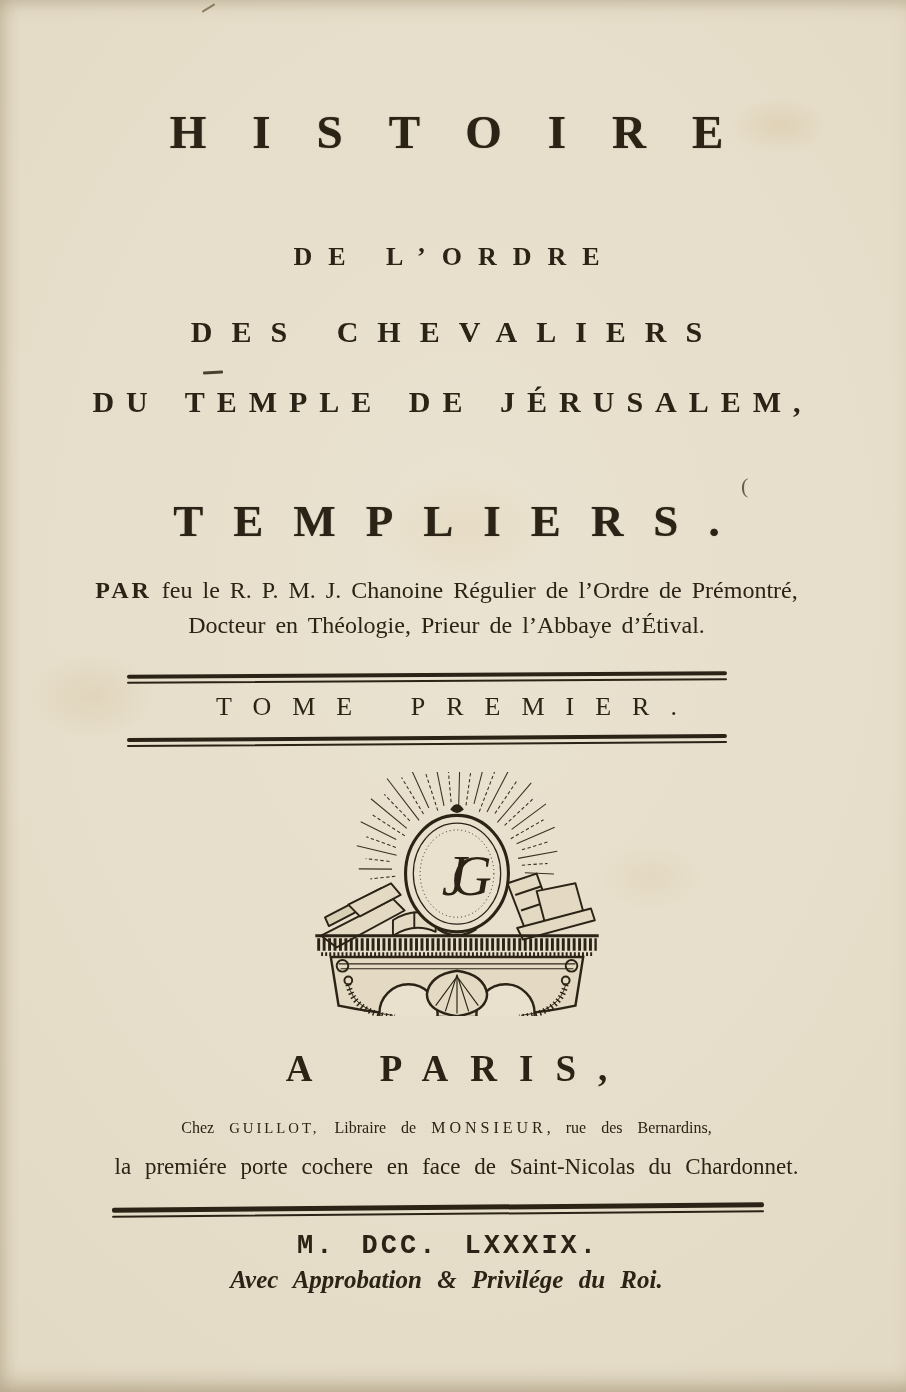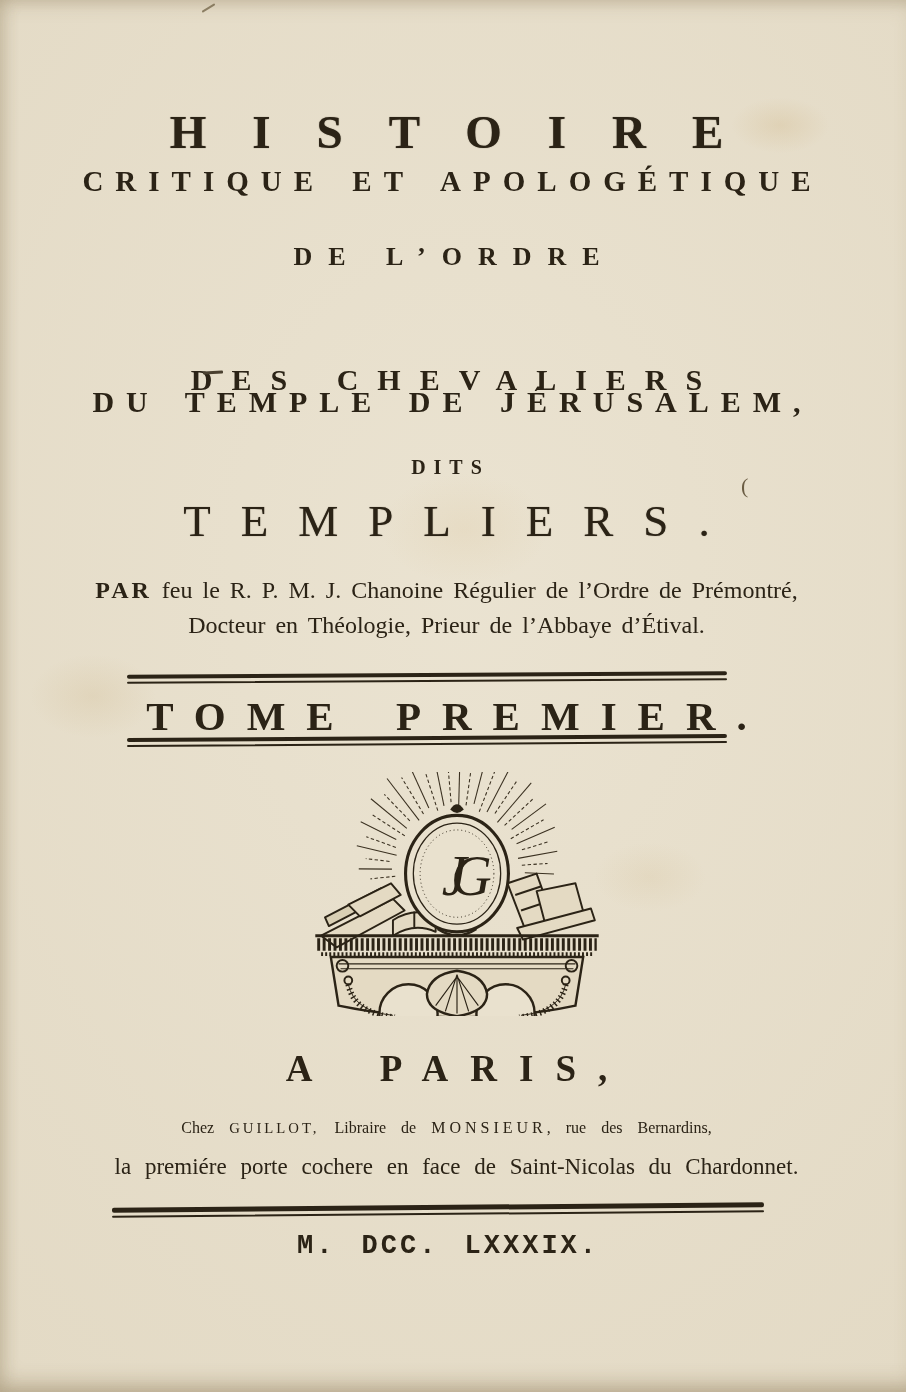--- a/index.html
+++ b/index.html
@@ -20,29 +20,29 @@
     box-shadow: inset -12px 0 22px rgba(115,95,55,.28),
                 inset 0 -10px 20px rgba(115,95,55,.18),
                 inset 6px 0 14px rgba(115,95,55,.12);
     padding-left: 23px;
   }
   .cline{position:absolute;left:0;right:36px;text-align:center;white-space:nowrap;}
   .t-histoire{top:74px;font-size:47px;font-weight:bold;letter-spacing:46px;text-indent:46px;
     text-shadow:0 0 1px rgba(43,35,22,.65);}
   .t-critique{top:165px;font-size:29px;font-weight:bold;letter-spacing:12px;text-indent:12px;word-spacing:8px;}
   .t-ordre{top:242px;font-size:26px;font-weight:bold;letter-spacing:16px;text-indent:16px;word-spacing:2px;}
-  .t-chevaliers{top:315px;font-size:30px;font-weight:bold;letter-spacing:19px;text-indent:19px;word-spacing:4px;margin-top:48px;}
+  .t-chevaliers{top:315px;font-size:30px;font-weight:bold;letter-spacing:19px;text-indent:19px;word-spacing:4px;}
   .t-temple{top:385px;font-size:30px;font-weight:bold;letter-spacing:12px;text-indent:12px;word-spacing:6px;}
   .t-dits{top:456px;font-size:20px;font-weight:bold;letter-spacing:8px;text-indent:8px;}
-  .t-templiers{top:495px;font-size:45px;font-weight:normal;letter-spacing:30px;text-indent:30px;
+  .t-templiers{top:495px;font-size:45px;font-weight:bold;letter-spacing:30px;text-indent:30px;
     text-shadow:0 0 1px rgba(43,35,22,.6);}
   .t-byline1{top:577px;font-size:24px;word-spacing:4px;text-align:center;}
   .t-byline2{top:612px;font-size:24px;word-spacing:4px;}
   .par{letter-spacing:3px;font-weight:bold;}
-  .t-tome{top:692px;font-size:41px;font-weight:bold;letter-spacing:21px;text-indent:21px;word-spacing:10px;}
+  .t-tome{top:692px;font-size:26px;font-weight:normal;letter-spacing:21px;text-indent:21px;word-spacing:10px;}
   .t-paris{top:1047px;font-size:37px;font-weight:bold;letter-spacing:22px;text-indent:22px;word-spacing:16px;}
   .t-imprint1{top:1119px;font-size:16px;word-spacing:11px;}
   .t-imprint2{top:1154px;font-size:23px;word-spacing:8px;margin-left:20px;}
   .pub{letter-spacing:3px;font-size:.92em;}
   .mons{letter-spacing:4px;}
   .t-year{top:1231px;font-size:27px;font-weight:bold;letter-spacing:3px;text-indent:3px;word-spacing:7px;font-family:Liberation Mono, monospace;}
   .t-privilege{top:1266px;font-size:25px;font-style:italic;font-weight:bold;word-spacing:9px;}
   .double-rule{position:absolute;}
   .double-rule .thick{height:3.5px;background:#2b2316;border-radius:2px;}
   .double-rule .thin{height:1.6px;background:#2b2316;margin-top:3.6px;border-radius:2px;}
@@ -58,28 +58,26 @@
   .vignette-wrap{position:absolute;left:292px;top:772px;width:330px;height:244px;}
 </style>
 </head>
 <body>
 
 <div id="page">
 
   <div class="pencil-mark"></div>
 
   <h1 class="cline t-histoire">HISTOIRE</h1>
-  <div class="cline t-critique">CRITIQUE ET APOLOGÉTIQUE</div>
   <div class="cline t-ordre">DE L’ORDRE</div>
   <div class="cline t-chevaliers">DES CHEVALIERS</div>
 
   <div class="dash-mark"></div>
 
   <div class="cline t-temple">DU TEMPLE DE JÉRUSALEM,</div>
-  <div class="cline t-dits">DITS</div>
   <div class="paren-mark">(</div>
   <div class="cline t-templiers">TEMPLIERS.</div>
 
   <div class="cline t-byline1"><span class="par">PAR</span> <span>feu le R. P. M. J. Chanoine Régulier de l’Ordre de Prémontré,</span></div>
   <div class="cline t-byline2">Docteur en Théologie, Prieur de l’Abbaye d’Étival.</div>
 
   <div class="double-rule rule-1">
     <div class="thick"></div>
     <div class="thin"></div>
   </div>
@@ -189,14 +187,15 @@
 
   <div class="cline t-imprint1"><span>Chez</span> <span class="pub">GUILLOT,</span> <span>Libraire de</span> <span class="mons">MONSIEUR</span><span>, rue des Bernardins,</span></div>
   <div class="cline t-imprint2">la premiére porte cochere en face de Saint-Nicolas du Chardonnet.</div>
 
   <div class="double-rule rule-3">
     <div class="thick"></div>
     <div class="thin"></div>
   </div>
 
   <div class="cline t-year">M. DCC. LXXXIX.</div>
+  <div class="cline t-privilege">Avec Approbation &amp; Privilége du Roi.</div>
 
 </div>
 
 </body></html>

